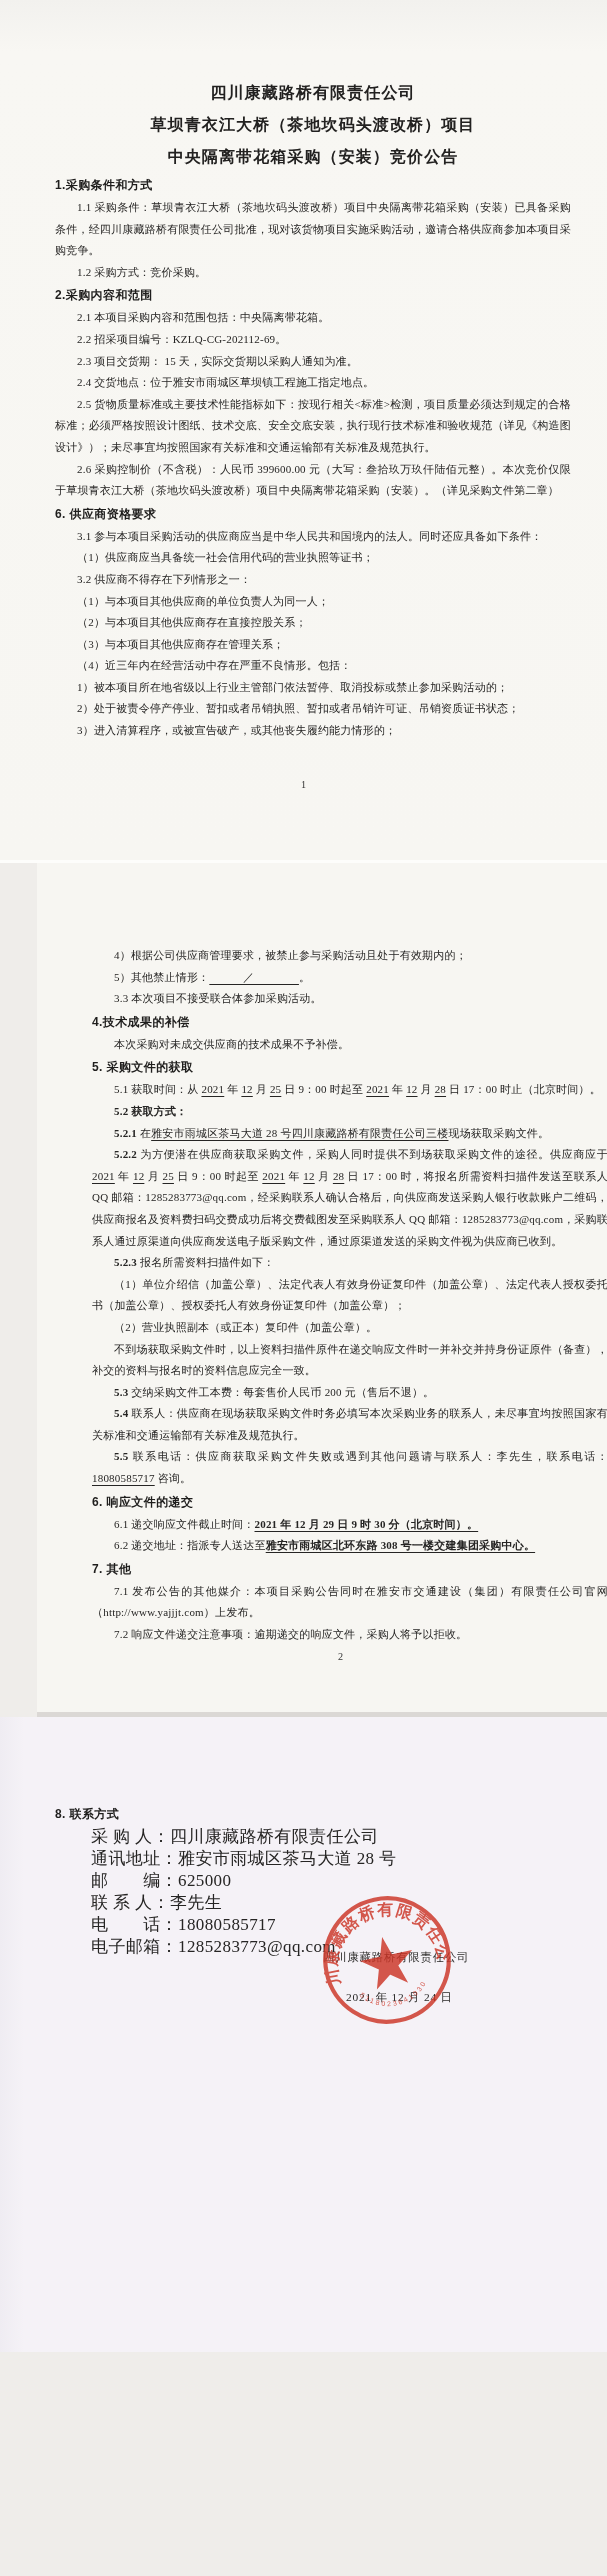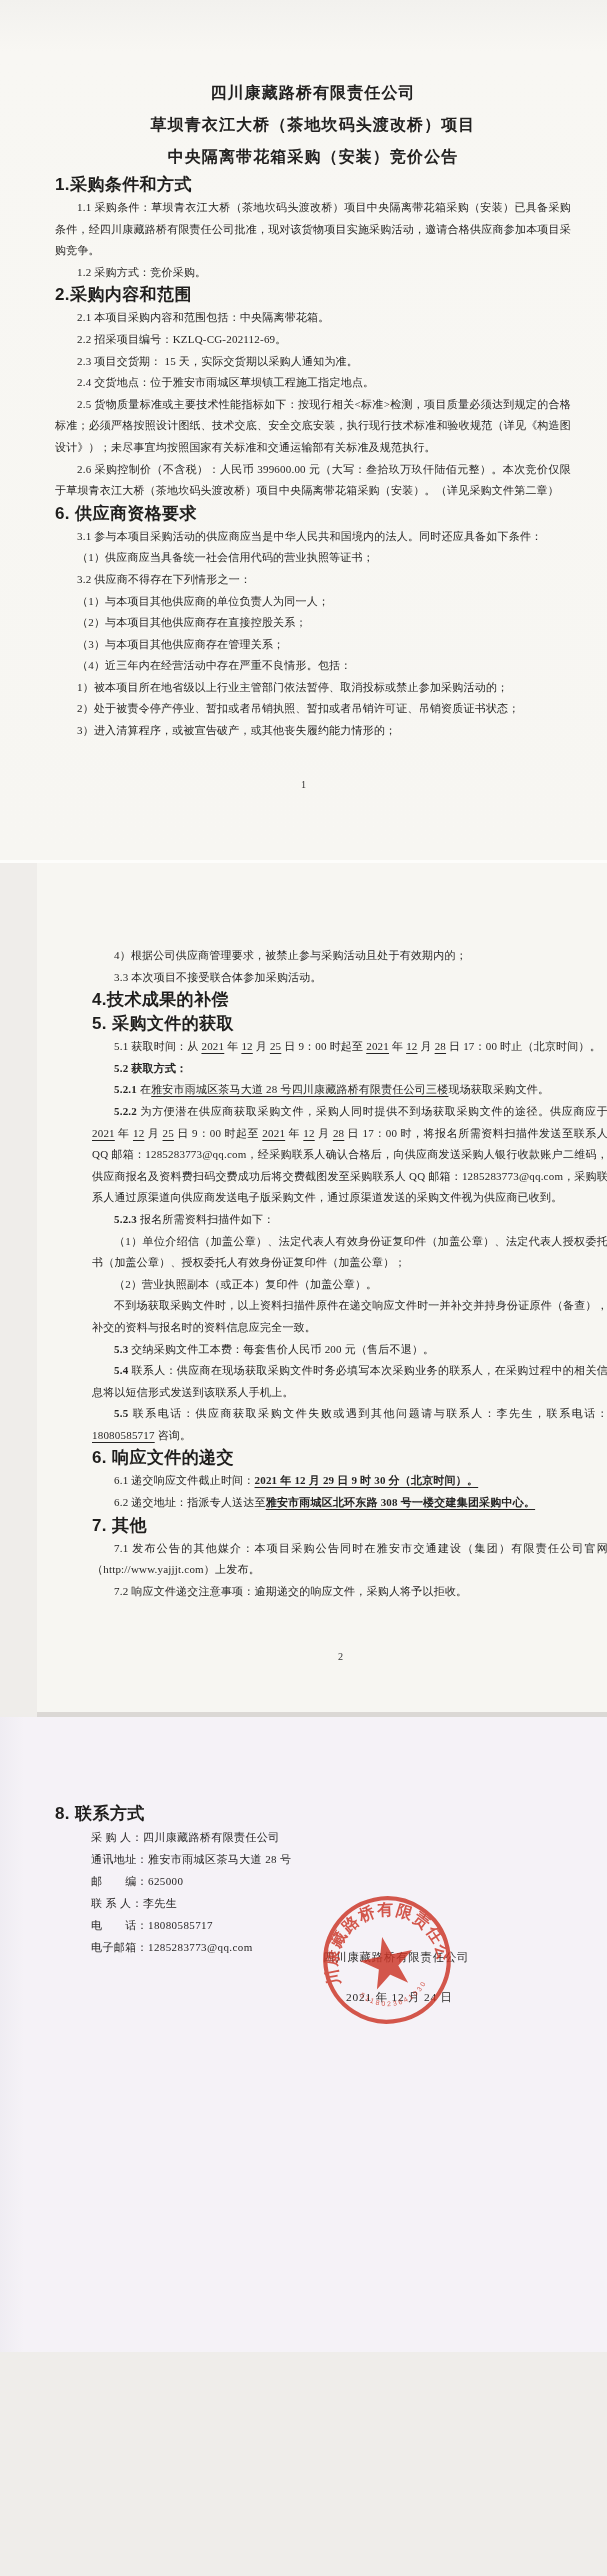--- a/index.html
+++ b/index.html
@@ -17,30 +17,30 @@
   .content{box-sizing:border-box;padding:0 36px 0 55px;}
   #sheet1 .content{padding-top:77px;}
   #sheet2 .content{padding-top:82px;}
   #sheet3 .content{padding-top:85px;}
   .title{
     text-align:center;font-size:16px;line-height:32px;font-weight:600;
     letter-spacing:1.1px;color:#222120;
   }
   .h{
     font-family:"Liberation Sans","DejaVu Sans",sans-serif;
-    font-weight:700;font-size:17px;line-height:24px;color:#1f1e1d;
+    font-weight:700;font-size:12px;line-height:24px;color:#1f1e1d;
     letter-spacing:0.4px;
   }
   .p{
     font-size:11px;line-height:21.6px;text-indent:2em;
     text-align:justify;letter-spacing:0.2px;
   }
   .u{text-decoration:underline;text-underline-offset:3px;}
   .b{font-weight:700;}
-  .c{font-size:11px;line-height:22px;padding-left:36px;white-space:pre;}
+  .c{font-size:17px;line-height:22px;padding-left:36px;white-space:pre;}
   .cl{letter-spacing:0.4px;}
   .cv{letter-spacing:0.4px;}
   .pagenum{
     position:absolute;left:0;width:607px;text-align:center;
     font-size:10.2px;color:#333;
   }
   #pn1{top:779px;}
   #pn2{top:788px;}
   #pn3{top:782px;}
   .sig-block{position:absolute;left:323px;top:232px;width:251px;font-size:11.4px;color:#2b2a29;}
@@ -80,33 +80,35 @@
       <div class="p">1）被本项目所在地省级以上行业主管部门依法暂停、取消投标或禁止参加采购活动的；</div>
       <div class="p">2）处于被责令停产停业、暂扣或者吊销执照、暂扣或者吊销许可证、吊销资质证书状态；</div>
       <div class="p">3）进入清算程序，或被宣告破产，或其他丧失履约能力情形的；</div>
     </div>
   <div class="pagenum" id="pn1">1</div>
 </div>
 
 <div class="sheet" id="sheet2">
   <div class="content">
       <div class="p">4）根据公司供应商管理要求，被禁止参与采购活动且处于有效期内的；</div>
+      <div class="p"><span>5）其他禁止情形：</span><span class="u">　　　／　　　　</span><span>。</span></div>
       <div class="p">3.3 本次项目不接受联合体参加采购活动。</div>
       <div class="h">4.技术成果的补偿</div>
+      <div class="p">本次采购对未成交供应商的技术成果不予补偿。</div>
       <div class="h">5. 采购文件的获取</div>
       <div class="p"><span>5.1 获取时间：从 </span><span class="u">2021</span><span> 年 </span><span class="u">12</span><span> 月 </span><span class="u">25</span><span> 日 9：00 时起至 </span><span class="u">2021</span><span> 年 </span><span class="u">12</span><span> 月 </span><span class="u">28</span><span> 日 17：00 时止（北京时间）。</span></div>
       <div class="p"><span class="b">5.2 获取方式：</span></div>
       <div class="p"><span class="b">5.2.1 </span><span>在</span><span class="u">雅安市雨城区茶马大道 28 号四川康藏路桥有限责任公司三楼</span><span>现场获取采购文件。</span></div>
       <div class="p"><span class="b">5.2.2 </span><span>为方便潜在供应商获取采购文件，采购人同时提供不到场获取采购文件的途径。供应商应于 </span><span class="u">2021</span><span> 年 </span><span class="u">12</span><span> 月 </span><span class="u">25</span><span> 日 9：00 时起至 </span><span class="u">2021</span><span> 年 </span><span class="u">12</span><span> 月 </span><span class="u">28</span><span> 日 17：00 时，将报名所需资料扫描件发送至联系人 QQ 邮箱：1285283773@qq.com，经采购联系人确认合格后，向供应商发送采购人银行收款账户二维码，供应商报名及资料费扫码交费成功后将交费截图发至采购联系人 QQ 邮箱：1285283773@qq.com，采购联系人通过原渠道向供应商发送电子版采购文件，通过原渠道发送的采购文件视为供应商已收到。</span></div>
       <div class="p"><span class="b">5.2.3 </span><span>报名所需资料扫描件如下：</span></div>
       <div class="p">（1）单位介绍信（加盖公章）、法定代表人有效身份证复印件（加盖公章）、法定代表人授权委托书（加盖公章）、授权委托人有效身份证复印件（加盖公章）；</div>
       <div class="p">（2）营业执照副本（或正本）复印件（加盖公章）。</div>
       <div class="p">不到场获取采购文件时，以上资料扫描件原件在递交响应文件时一并补交并持身份证原件（备查），补交的资料与报名时的资料信息应完全一致。</div>
       <div class="p"><span class="b">5.3 </span><span>交纳采购文件工本费：每套售价人民币 200 元（售后不退）。</span></div>
-      <div class="p"><span class="b">5.4 </span><span>联系人：供应商在现场获取采购文件时务必填写本次采购业务的联系人，在采购过程中的相关信息将以短信形式发送到该联系人手机上。</span></div>
+      <div class="p"><span class="b">5.4 </span><span>联系人：供应商在现场获取采购文件时务必填写本次采购业务的联系人，未尽事宜均按照国家有关标准和交通运输部有关标准及规范执行。</span></div>
       <div class="p"><span class="b">5.5 </span><span>联系电话：供应商获取采购文件失败或遇到其他问题请与联系人：李先生，联系电话：</span><span class="u">18080585717</span><span> 咨询。</span></div>
       <div class="h">6. 响应文件的递交</div>
       <div class="p"><span>6.1 递交响应文件截止时间：</span><span class="u b">2021 年 12 月 29 日 9 时 30 分（北京时间）。</span></div>
       <div class="p"><span>6.2 递交地址：指派专人送达至</span><span class="u b">雅安市雨城区北环东路 308 号一楼交建集团采购中心。</span></div>
       <div class="h">7. 其他</div>
       <div class="p">7.1 发布公告的其他媒介：本项目采购公告同时在雅安市交通建设（集团）有限责任公司官网（http://www.yajjjt.com）上发布。</div>
       <div class="p">7.2 响应文件递交注意事项：逾期递交的响应文件，采购人将予以拒收。</div>
     </div>
   <div class="pagenum" id="pn2">2</div>
 </div>

